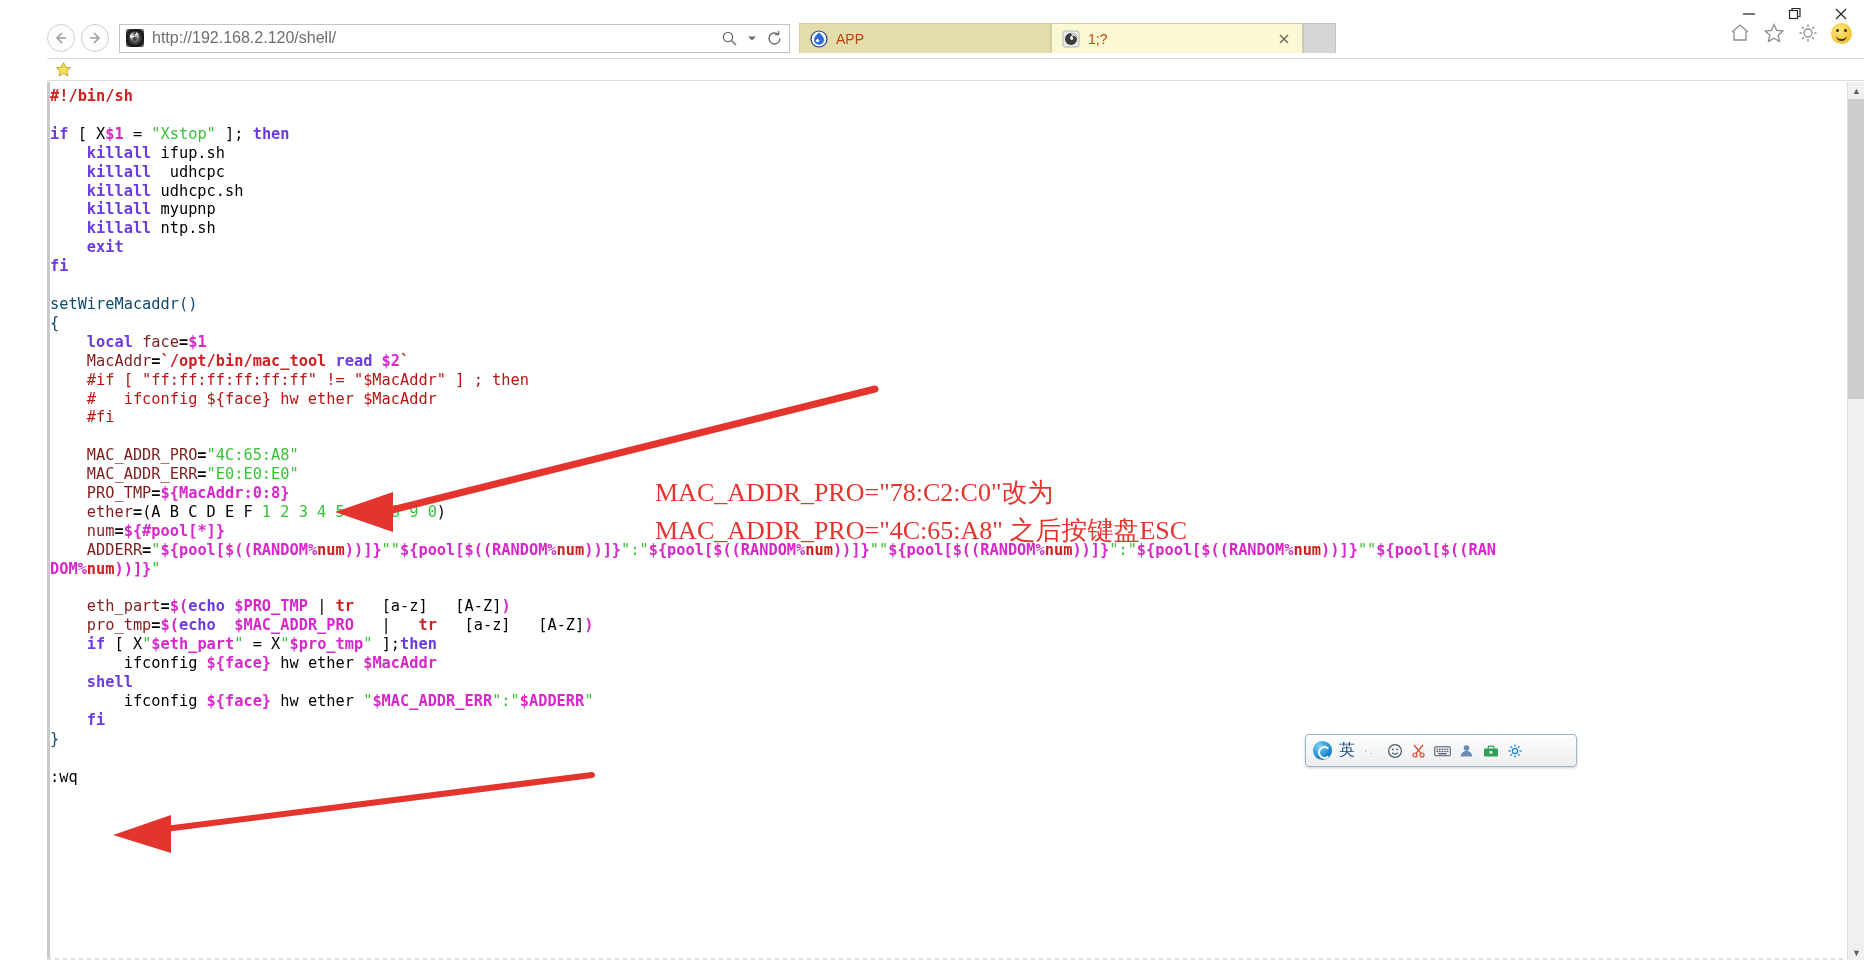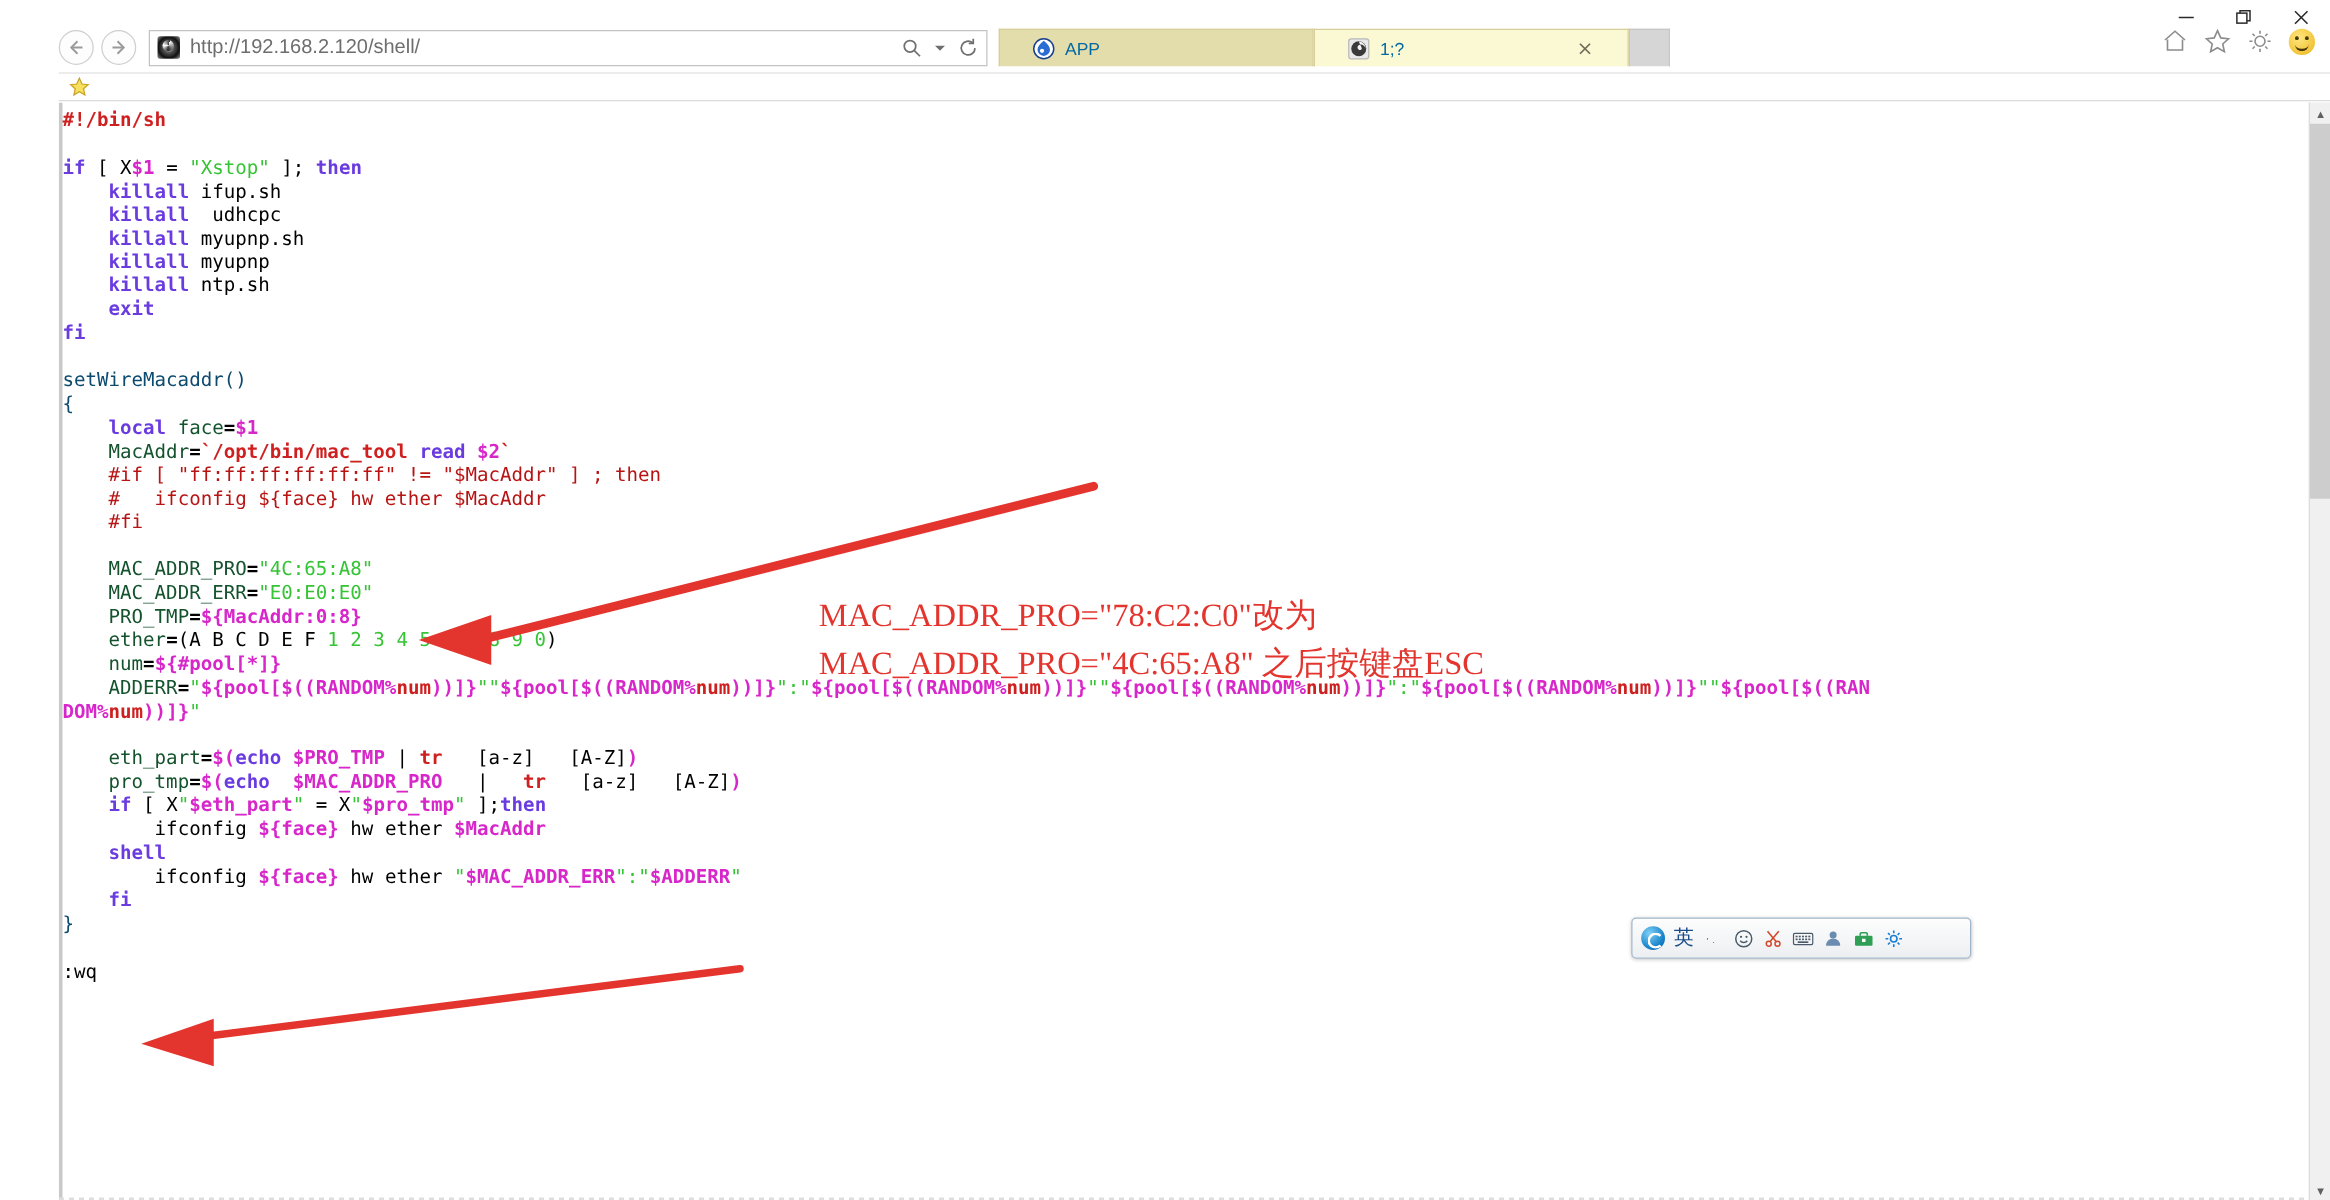--- a/index.html
+++ b/index.html
@@ -62,21 +62,21 @@
   .addr-actions {
     position: absolute; right: 6px; top: 0; height: 27px;
     display: flex; align-items: center; gap: 9px; color: #6f6f6f;
   }
   .addr-actions svg { display: block; }
 
   
   .tabs { display: flex; align-items: stretch; height: 30px; margin-left: 9px; }
   .tab {
     position: relative; height: 30px; display: flex; align-items: center;
-    padding: 0 26px; font-size: 14px; color: #0369a1;
+    padding: 0 10px; font-size: 14px; color: #c2410c;
     border: 1px solid #d7ce9d; border-bottom: none;
   }
   .tab.app { width: 252px; background: #e3dcab; }
   .tab.active { width: 252px; background: #fbf8d4; }
   .tab .ticon { width: 18px; height: 18px; margin-right: 8px; flex: 0 0 auto; }
   .tab .tlabel { flex: 1 1 auto; white-space: nowrap; overflow: hidden; }
   .tab .tclose {
     width: 16px; height: 16px; display: flex; align-items: center; justify-content: center;
     color: #6d6a57; font-size: 15px; line-height: 1;
   }
@@ -131,21 +131,21 @@
     margin: 0; padding: 0;
     font-family: "DejaVu Sans Mono", "Liberation Mono", monospace;
     font-size: 15.3px;
     line-height: 18.9px;
     white-space: pre;
     color: #000000;
     letter-spacing: 0px;
   }
   .kw   { color: #6a3ce0; font-weight: bold; }
   .fn   { color: #0c4a6e; }                      
-  .var  { color: #14532d; }                      
+  .var  { color: #7f1d1d; }                      
   .str  { color: #36c436; }                      
   .cmt  { color: #b81414; }                      
   .dollar { color: #d726c9; font-weight: bold; } 
   .red  { color: #cf2020; font-weight: bold; }   
   .op   { color: #000000; font-weight: bold; }
   .num  { color: #36c436; }
   .plain{ color: #000000; }
 
   
   .anno {
@@ -338,21 +338,21 @@
     </div>
 
     <div class="page">
       <div class="gutter-line"></div>
 
       <pre class="code"><span class="red">#!/bin/sh</span>
 
 <span class="kw">if</span> <span class="plain">[ X</span><span class="dollar">$1</span> <span class="plain">=</span> <span class="str">"Xstop"</span> <span class="plain">];</span> <span class="kw">then</span>
     <span class="kw">killall</span> <span class="plain">ifup.sh</span>
     <span class="kw">killall</span>  <span class="plain">udhcpc</span>
-    <span class="kw">killall</span> <span class="plain">myupnp.sh</span>
+    <span class="kw">killall</span> <span class="plain">udhcpc.sh</span>
     <span class="kw">killall</span> <span class="plain">myupnp</span>
     <span class="kw">killall</span> <span class="plain">ntp.sh</span>
     <span class="kw">exit</span>
 <span class="kw">fi</span>
 
 <span class="fn">setWireMacaddr()</span>
 <span class="fn">{</span>
     <span class="kw">local</span> <span class="var">face</span><span class="op">=</span><span class="dollar">$1</span>
     <span class="var">MacAddr</span><span class="op">=</span><span class="red">`/opt/bin/mac_tool</span> <span class="kw">read</span> <span class="dollar">$2</span><span class="red">`</span>
     <span class="cmt">#if [ "ff:ff:ff:ff:ff:ff" != "$MacAddr" ] ; then</span>

